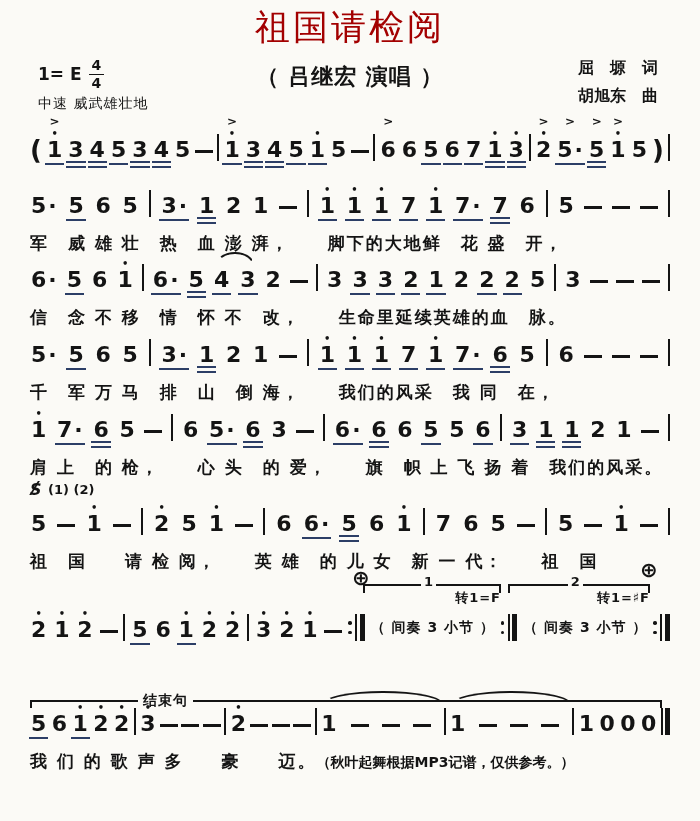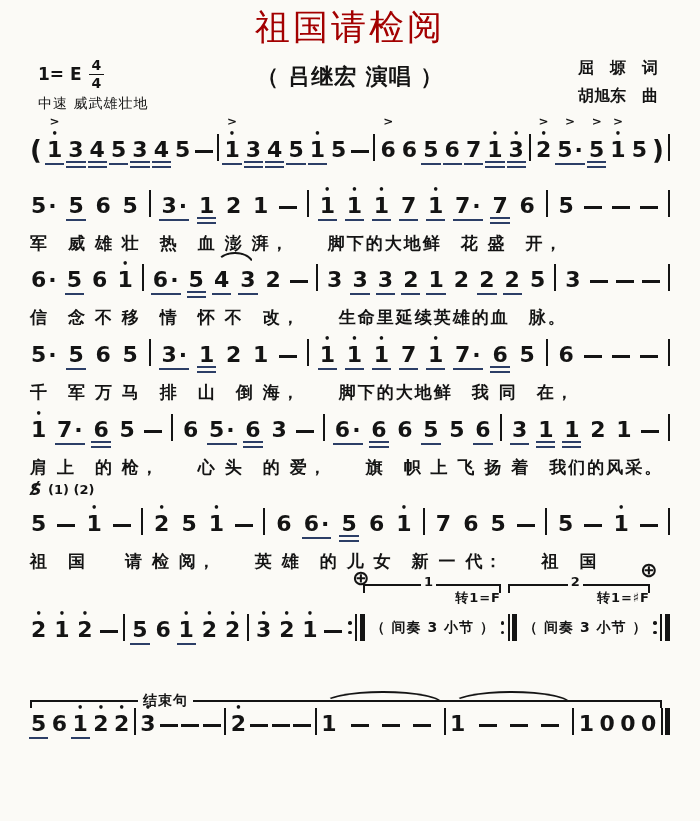--- a/index.html
+++ b/index.html
@@ -248,21 +248,21 @@
           <span class="note u1"><span class="dg">7</span><span class="aug">·</span></span>
           <span class="note u2"><span class="dg">6</span></span>
           <span class="note"><span class="dg">5</span></span>
           <span class="bar"></span>
           <span class="note"><span class="dg">6</span></span>
           <span class="dash"></span>
           <span class="dash"></span>
           <span class="dash"></span>
           <span class="bar"></span>
         </div>
-        <div class="lyrics-row"><span>千　军 万 马　排　山　倒 海，　　脚下的大地鲜　我 同　在，</span></div>
+        <div class="lyrics-row"><span>千　军 万 马　排　山　倒 海，　　我们的风采　我 同　在，</span></div>
       </div>
       <div class="system" style="top: 388px;">
         <div class="notes-row">
           <span class="note"><span class="odot">•</span><span class="dg">1</span></span>
           <span class="note u1"><span class="dg">7</span><span class="aug">·</span></span>
           <span class="note u2"><span class="dg">6</span></span>
           <span class="note"><span class="dg">5</span></span>
           <span class="dash"></span>
           <span class="bar"></span>
           <span class="note"><span class="dg">6</span></span>
@@ -417,15 +417,16 @@
           </span>
           <span class="note"><span class="dg">1</span></span>
           <span class="note"><span class="dg">0</span></span>
           <span class="note"><span class="dg">0</span></span>
           <span class="note"><span class="dg">0</span></span>
           <span class="finalbar">
             <i class="thin"></i>
             <i class="thick"></i>
           </span>
         </div>
+        <div class="lyrics-row"><span>我 们 的 歌 声 多　　豪　　迈。</span><span class="footnote">（秋叶起舞根据MP3记谱，仅供参考。）</span></div>
       </div>
     </div>
 </div>
 
 </body></html>

